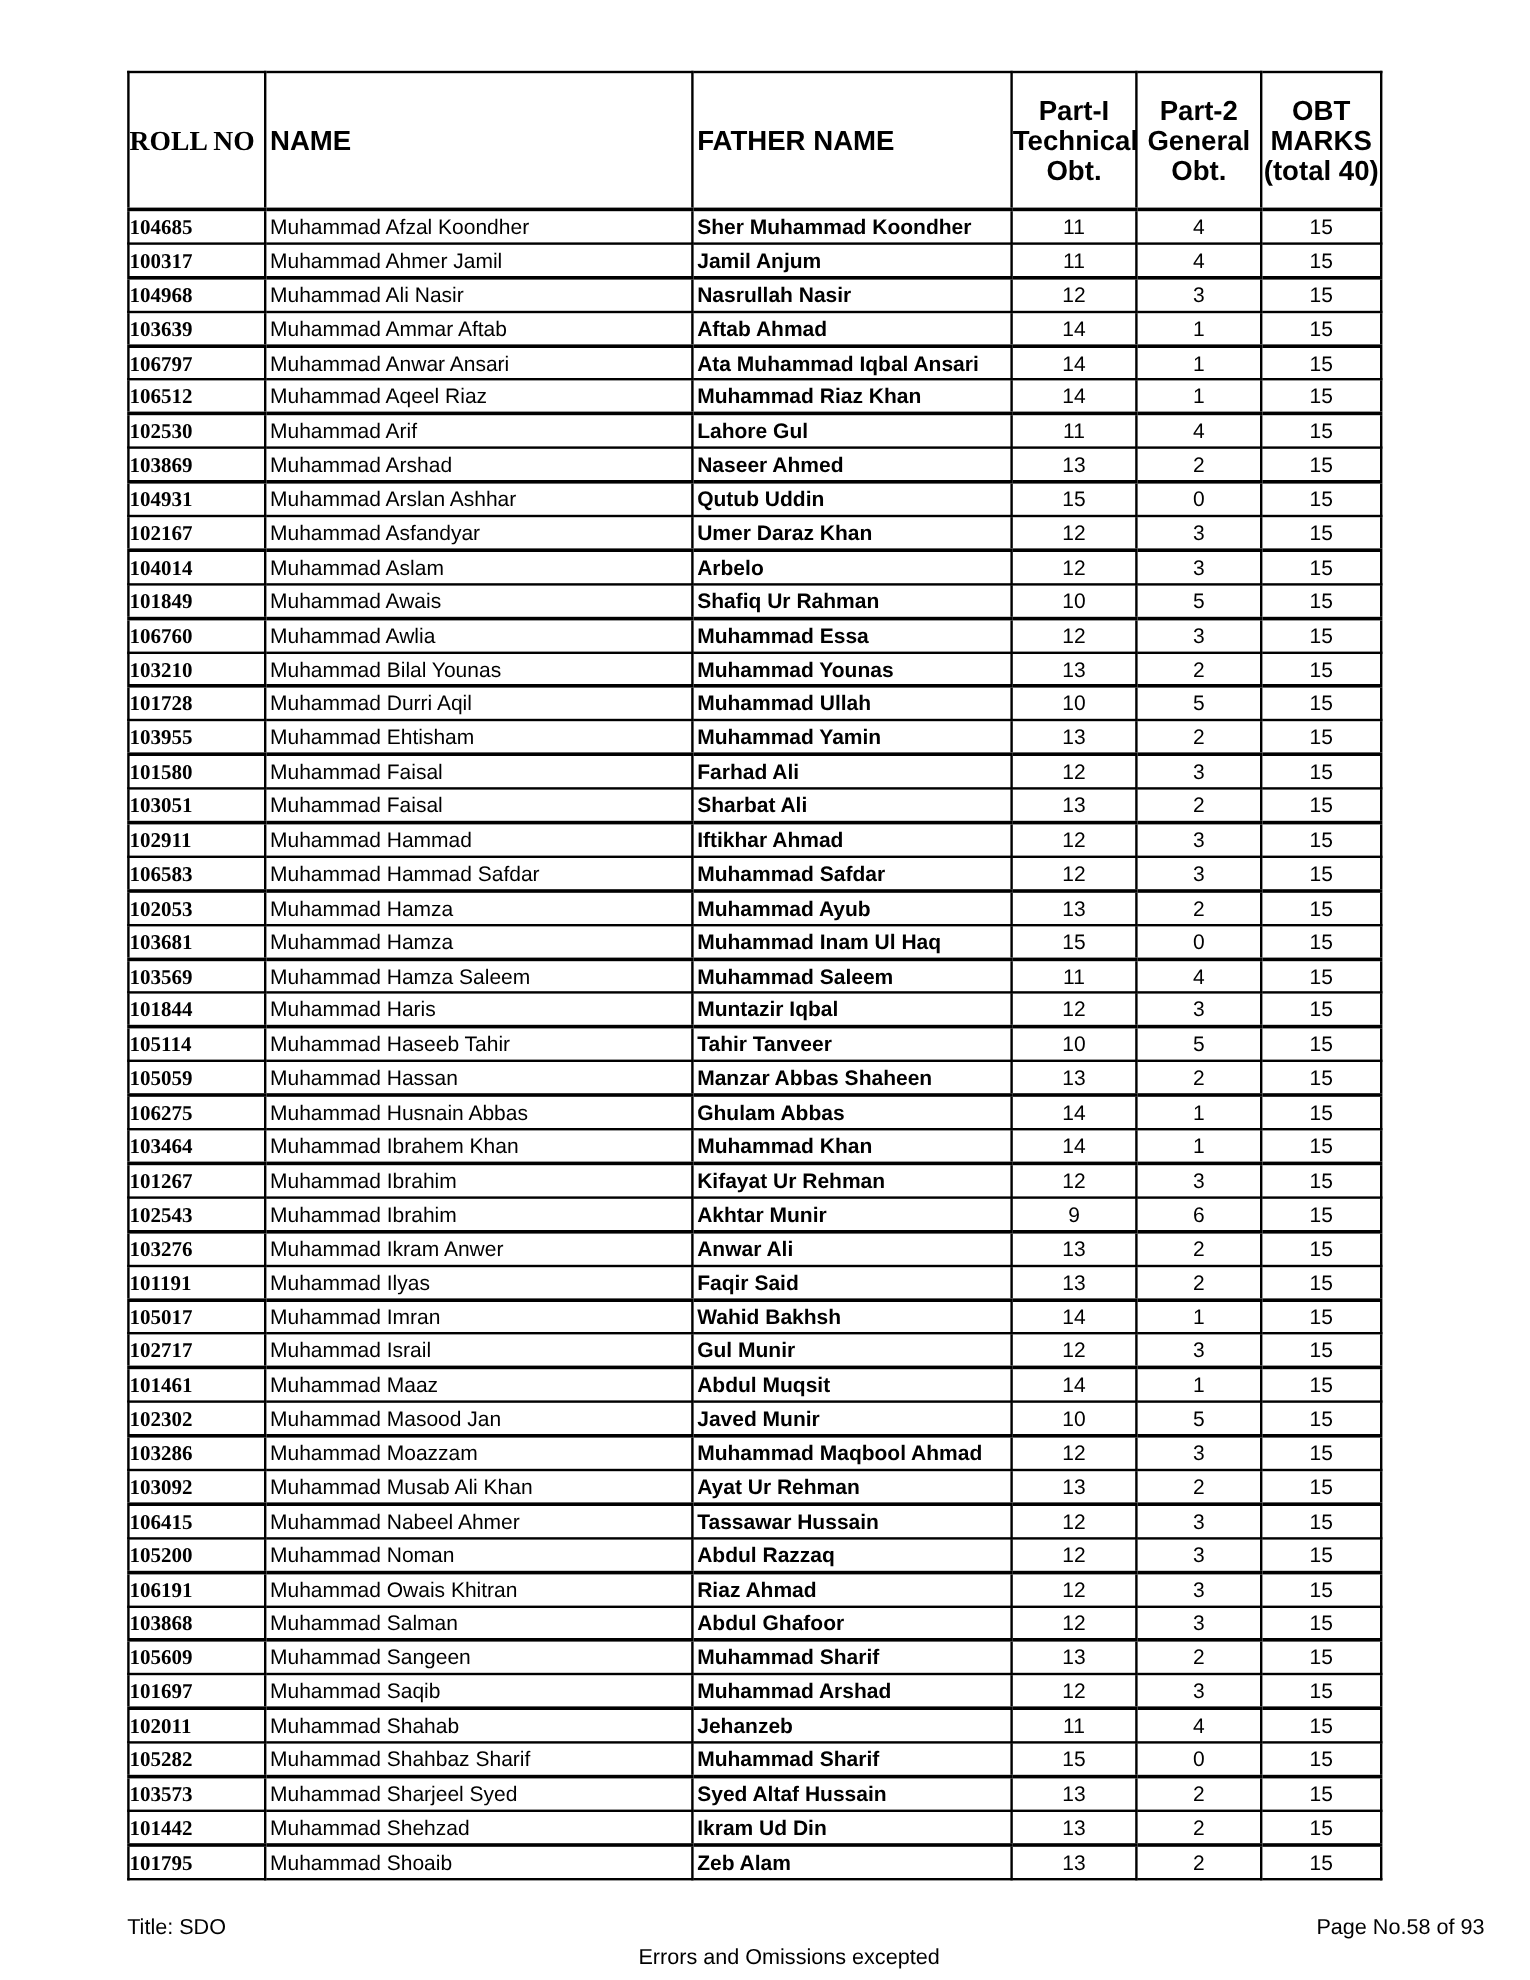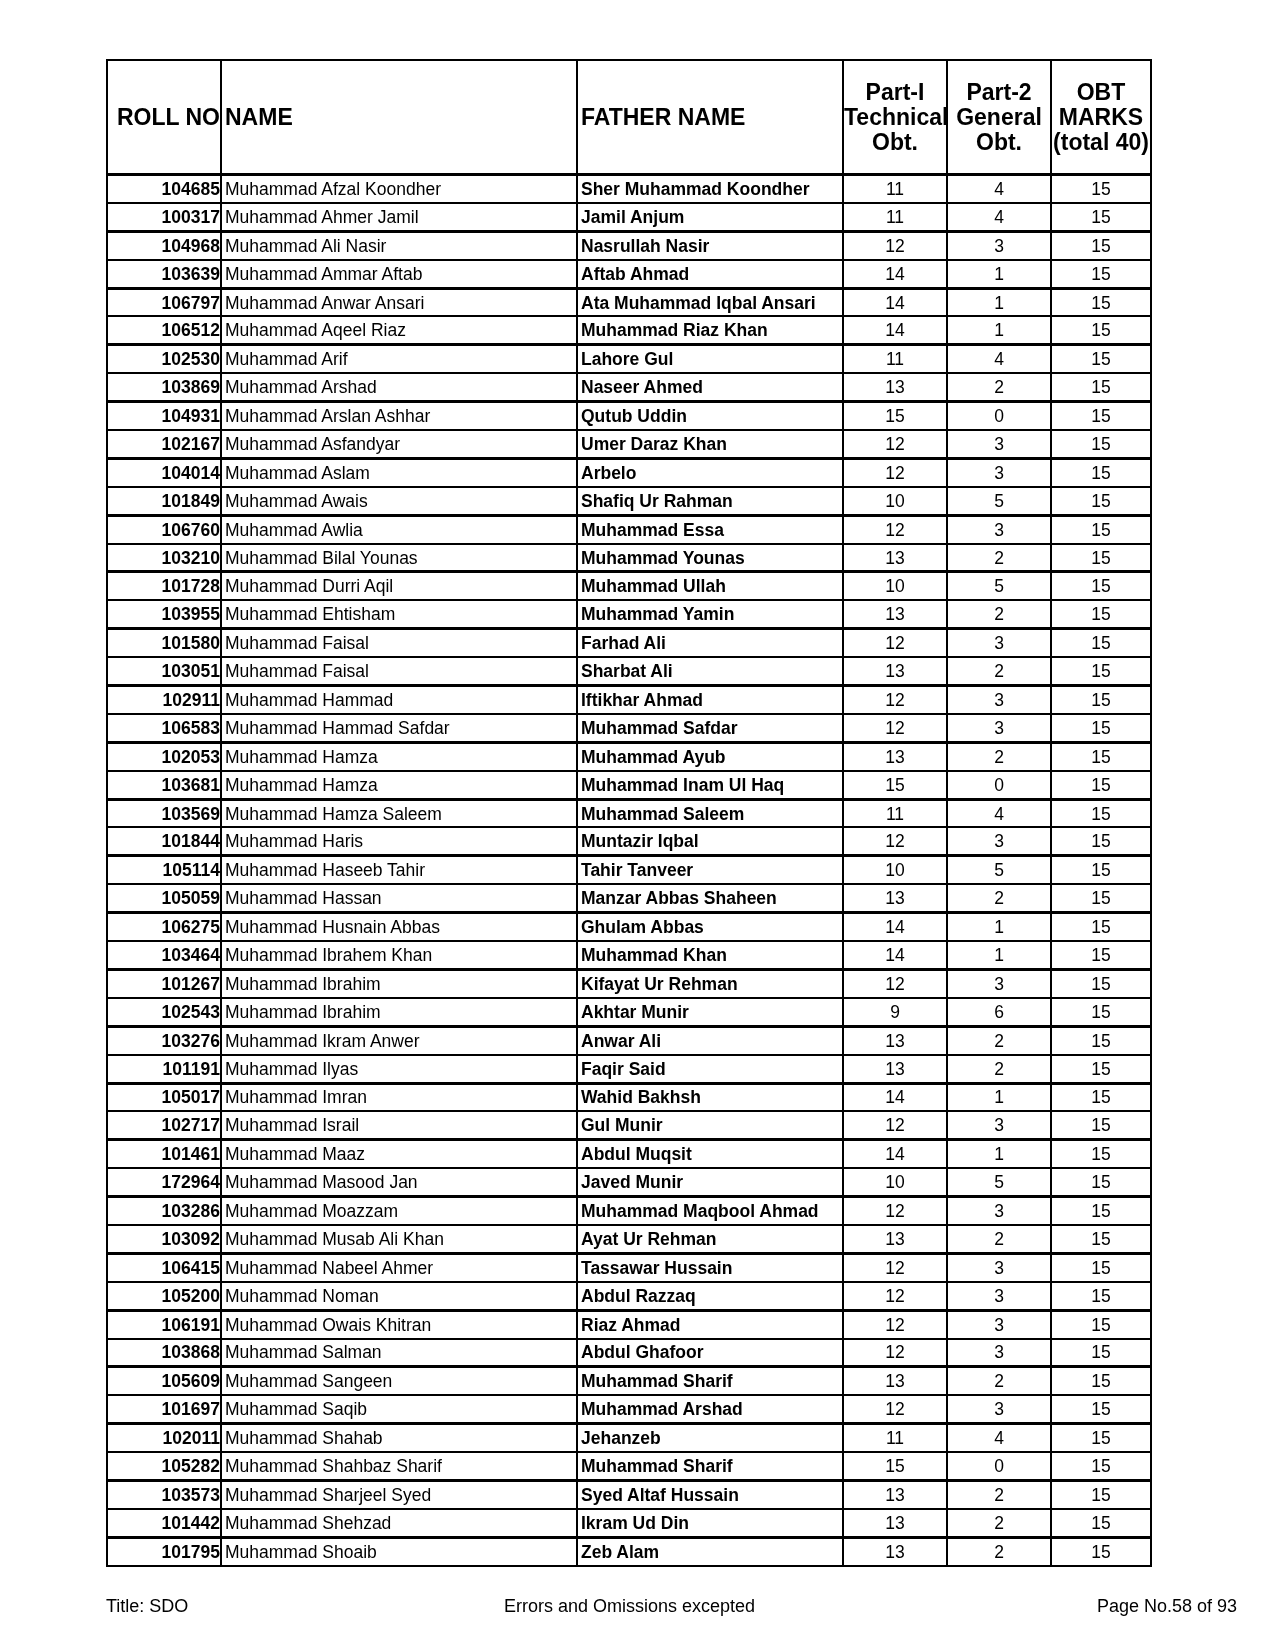--- a/index.html
+++ b/index.html
@@ -2,29 +2,29 @@
 <html><head>
 <meta charset="utf-8">
 <style>
   html, body { margin: 0; padding: 0; background: #ffffff; }
   body { width: 1275px; height: 1650px; position: relative; font-family: "Liberation Sans", sans-serif; color: #000; overflow: hidden; }
   #sheet { position: absolute; left: 106px; top: 59px; width: 1037px; border-collapse: collapse; table-layout: fixed; }
   #sheet th, #sheet td { border: 2px solid #000; padding: 0; }
   #sheet th { height: 112px; font-weight: bold; font-size: 23px; line-height: 25px; vertical-align: middle; }
   #sheet td { height: 25.9px; font-size: 17.5px; line-height: 24px; white-space: nowrap; overflow: hidden; }
   #sheet tbody tr:nth-child(odd) td { border-top-width: 3px; }
-  .c-roll { width: 112px; text-align: right; font-weight: bold; }
+  .c-roll { width: 112px; text-align: left; font-weight: bold; font-family: Liberation Serif, serif; }
   .c-name { width: 351px; text-align: left; padding-left: 3px !important; }
   .c-father { width: 261px; text-align: left; padding-left: 3px !important; font-weight: bold; }
   .c-num { width: 102px; text-align: center; }
   .c-obt { width: 98px; text-align: center; }
   th.c-name, th.c-father { text-align: left; margin-left: 40px; }
   .footer { position: absolute; top: 1596px; font-size: 18px; }
   #footer-title { left: 106px; }
-  #footer-center { left: 504px; }
+  #footer-center { left: 532px; margin-top: 25px; }
   #footer-page { left: 1097px; }
 </style>
 </head>
 <body>
 
 <table id="sheet">
   <thead>
     <tr>
       <th class="c-roll">ROLL NO</th>
       <th class="c-name">NAME</th>
@@ -321,21 +321,21 @@
       </tr>
       <tr>
         <td class="c-roll">101461</td>
         <td class="c-name">Muhammad Maaz</td>
         <td class="c-father">Abdul Muqsit</td>
         <td class="c-num">14</td>
         <td class="c-num">1</td>
         <td class="c-obt">15</td>
       </tr>
       <tr>
-        <td class="c-roll">172964</td>
+        <td class="c-roll">102302</td>
         <td class="c-name">Muhammad Masood Jan</td>
         <td class="c-father">Javed Munir</td>
         <td class="c-num">10</td>
         <td class="c-num">5</td>
         <td class="c-obt">15</td>
       </tr>
       <tr>
         <td class="c-roll">103286</td>
         <td class="c-name">Muhammad Moazzam</td>
         <td class="c-father">Muhammad Maqbool Ahmad</td>

